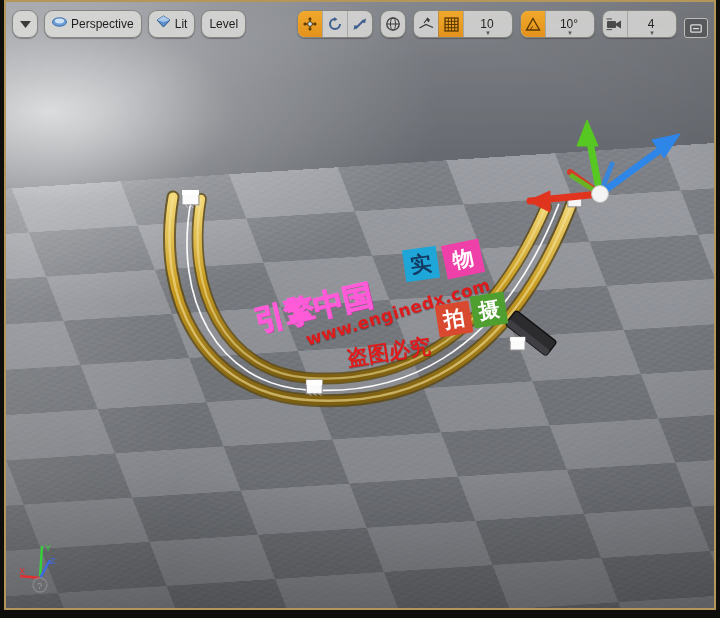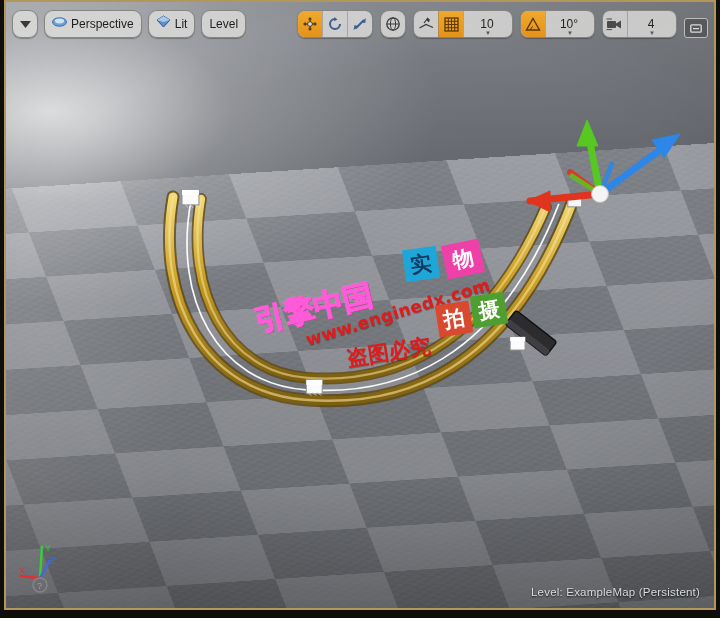--- a/index.html
+++ b/index.html
@@ -176,21 +176,20 @@
         <line x1="22" y1="40" x2="24" y2="8" stroke="#34d23a" stroke-width="2.4"></line>
         <text x="27" y="13" fill="#34d23a" font-size="9" font-family="Liberation Sans, sans-serif">Y</text>
         <line x1="22" y1="40" x2="32" y2="22" stroke="#3b6ae0" stroke-width="2.4"></line>
         <text x="32" y="26" fill="#3b6ae0" font-size="9" font-family="Liberation Sans, sans-serif">Z</text>
         <line x1="22" y1="40" x2="2" y2="38" stroke="#e03030" stroke-width="2.4"></line>
         <text x="1" y="36" fill="#e03030" font-size="9" font-family="Liberation Sans, sans-serif">X</text>
         <circle cx="22" cy="47" r="7" fill="none" stroke="#8d8d8d" stroke-width="1.4" opacity=".8"></circle>
         <text x="19" y="51" fill="#9a9a9a" font-size="9" font-family="Liberation Sans, sans-serif">?</text>
       </svg>
 
-      <div id="level-label">Level:  ExampleMap (Persistent)</div>
 
       <div id="toolbar">
 
         <div class="grp solo">
           <div class="btn icobox">
             <svg width="11" height="8" viewBox="0 0 11 8">
                 <polygon points="0,1 11,1 5.5,8" fill="#3a3a3a"></polygon>
               </svg>
           </div>
         </div>

